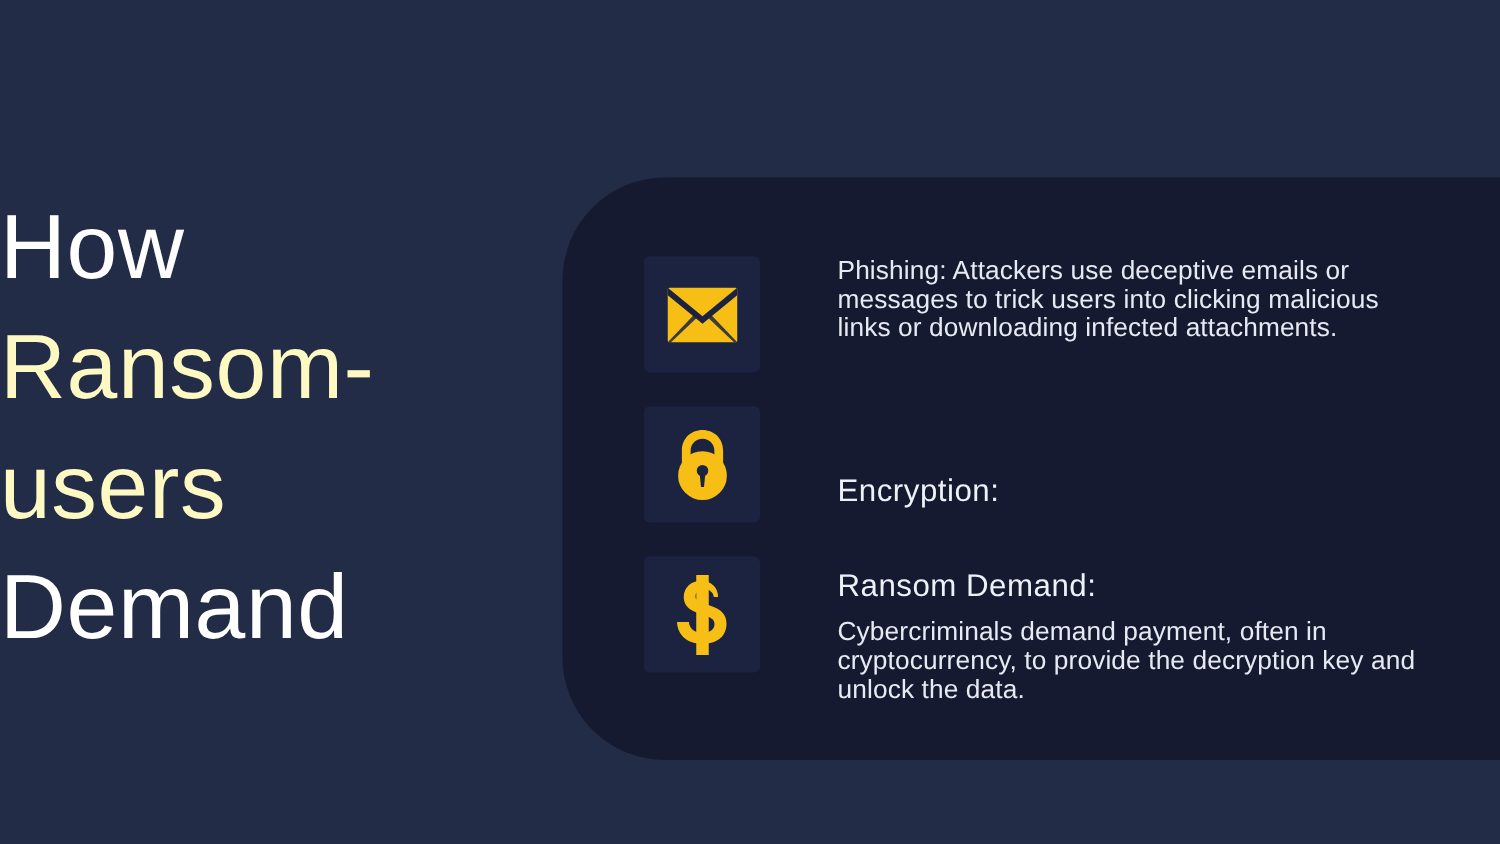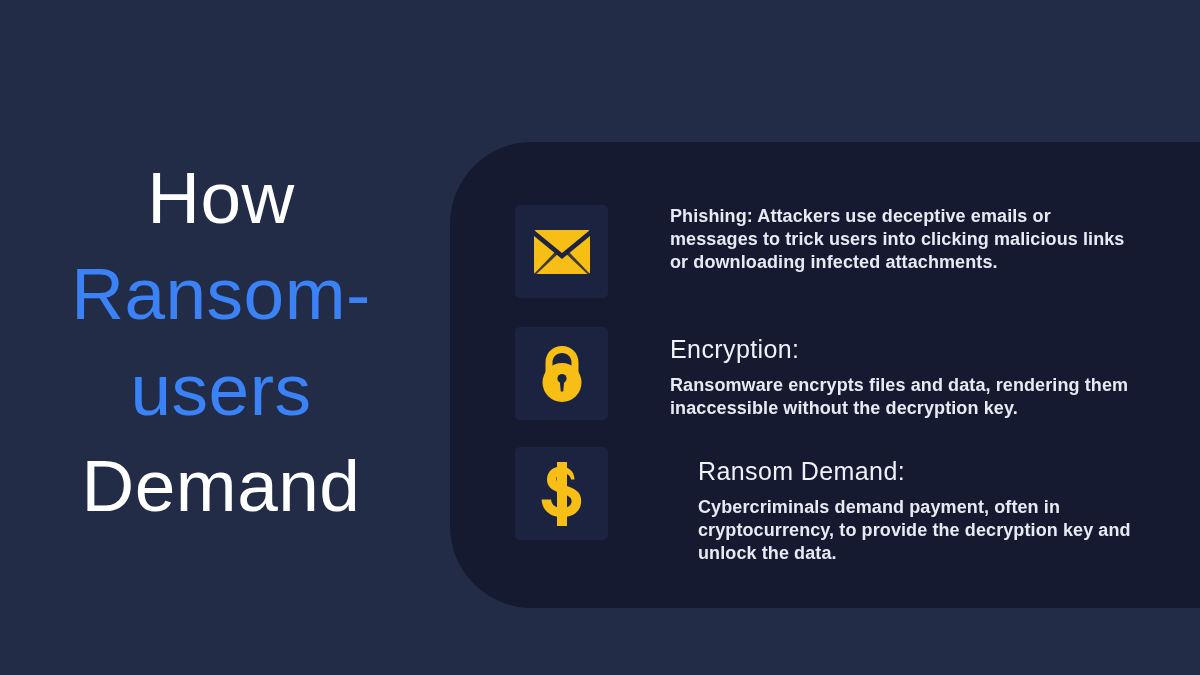--- a/index.html
+++ b/index.html
@@ -14,33 +14,33 @@
     position:relative;
     width:1200px; height:675px;
     background:#232c47;
   }
 
   
   .title-block {
     position:absolute;
     left:0; top:150px;
     width:442px;
-    text-align:center;
+    text-align:left;
     font-weight:300;
     letter-spacing:0.5px;
   }
   .title-line {
     display:block;
     font-size:73px;
     line-height:96px;
     font-weight:300;
     white-space:nowrap;
   }
   .title-line.white { color:#ffffff; }
-  .title-line.accent { color:#3b82f6; }
+  .title-line.accent { color:#fef9c3; }
 
   
   .panel {
     position:absolute;
     left:450px; top:142px;
     width:750px; height:466px;
     background:#151a30;
     border-top-left-radius:82px;
     border-bottom-left-radius:82px;
   }
@@ -78,32 +78,32 @@
   .row-heading {
     color:#eef1f8;
     font-size:25px;
     font-weight:300;
     line-height:32px;
     letter-spacing:0.4px;
     margin-bottom:9px;
   }
   .row-body {
     color:#e7eaf3;
-    font-size:18px;
-    font-weight:700;
+    font-size:21px;
+    font-weight:400;
     line-height:23px;
     letter-spacing:0.1px;
     max-width:470px;
   }
 
   
   .row-1 .row-text { padding-top:0px; }
   .row-2 { margin-top:2px;align-items:flex-end; }
   .row-2 .row-text { padding-top:8px; }
-  .row-3 { margin-top:2px;gap:28px; }
+  .row-3 { margin-top:2px; }
   .row-3 .row-text { padding-top:8px; }
 </style>
 </head>
 <body>
 
 <div id="slide">
 
   <div class="title-block">
     <span class="title-line white">How</span>
     <span class="title-line accent">Ransom-</span>
@@ -147,21 +147,20 @@
                      L 42.5 18.5
                      C 42.5 9 35.5 2 26 2 Z" fill="#f7bf16"></path>
             <circle cx="26" cy="38.5" r="19.5" fill="#f7bf16"></circle>
             <circle cx="26" cy="34.5" r="4.6" fill="#1c2340"></circle>
             <path d="M23.6 35.5 L28.4 35.5 L27.2 47.5 L24.8 47.5 Z" fill="#1c2340"></path>
           </svg>
         </span>
       </div>
       <div class="row-text">
         <div class="row-heading">Encryption:</div>
-        <div class="row-body">Ransomware encrypts files and data, rendering them inaccessible without the decryption key.</div>
       </div>
     </div>
 
     <div class="row row-3">
       <div class="icon-tile">
         <span>
           <svg width="48" height="64" viewBox="0 0 48 64">
             <rect x="19" y="0" width="10" height="64" fill="#f7bf16"></rect>
             <path d="M36.5 17.5
                      C 36.5 9.5 30.5 4.5 23 4.5

